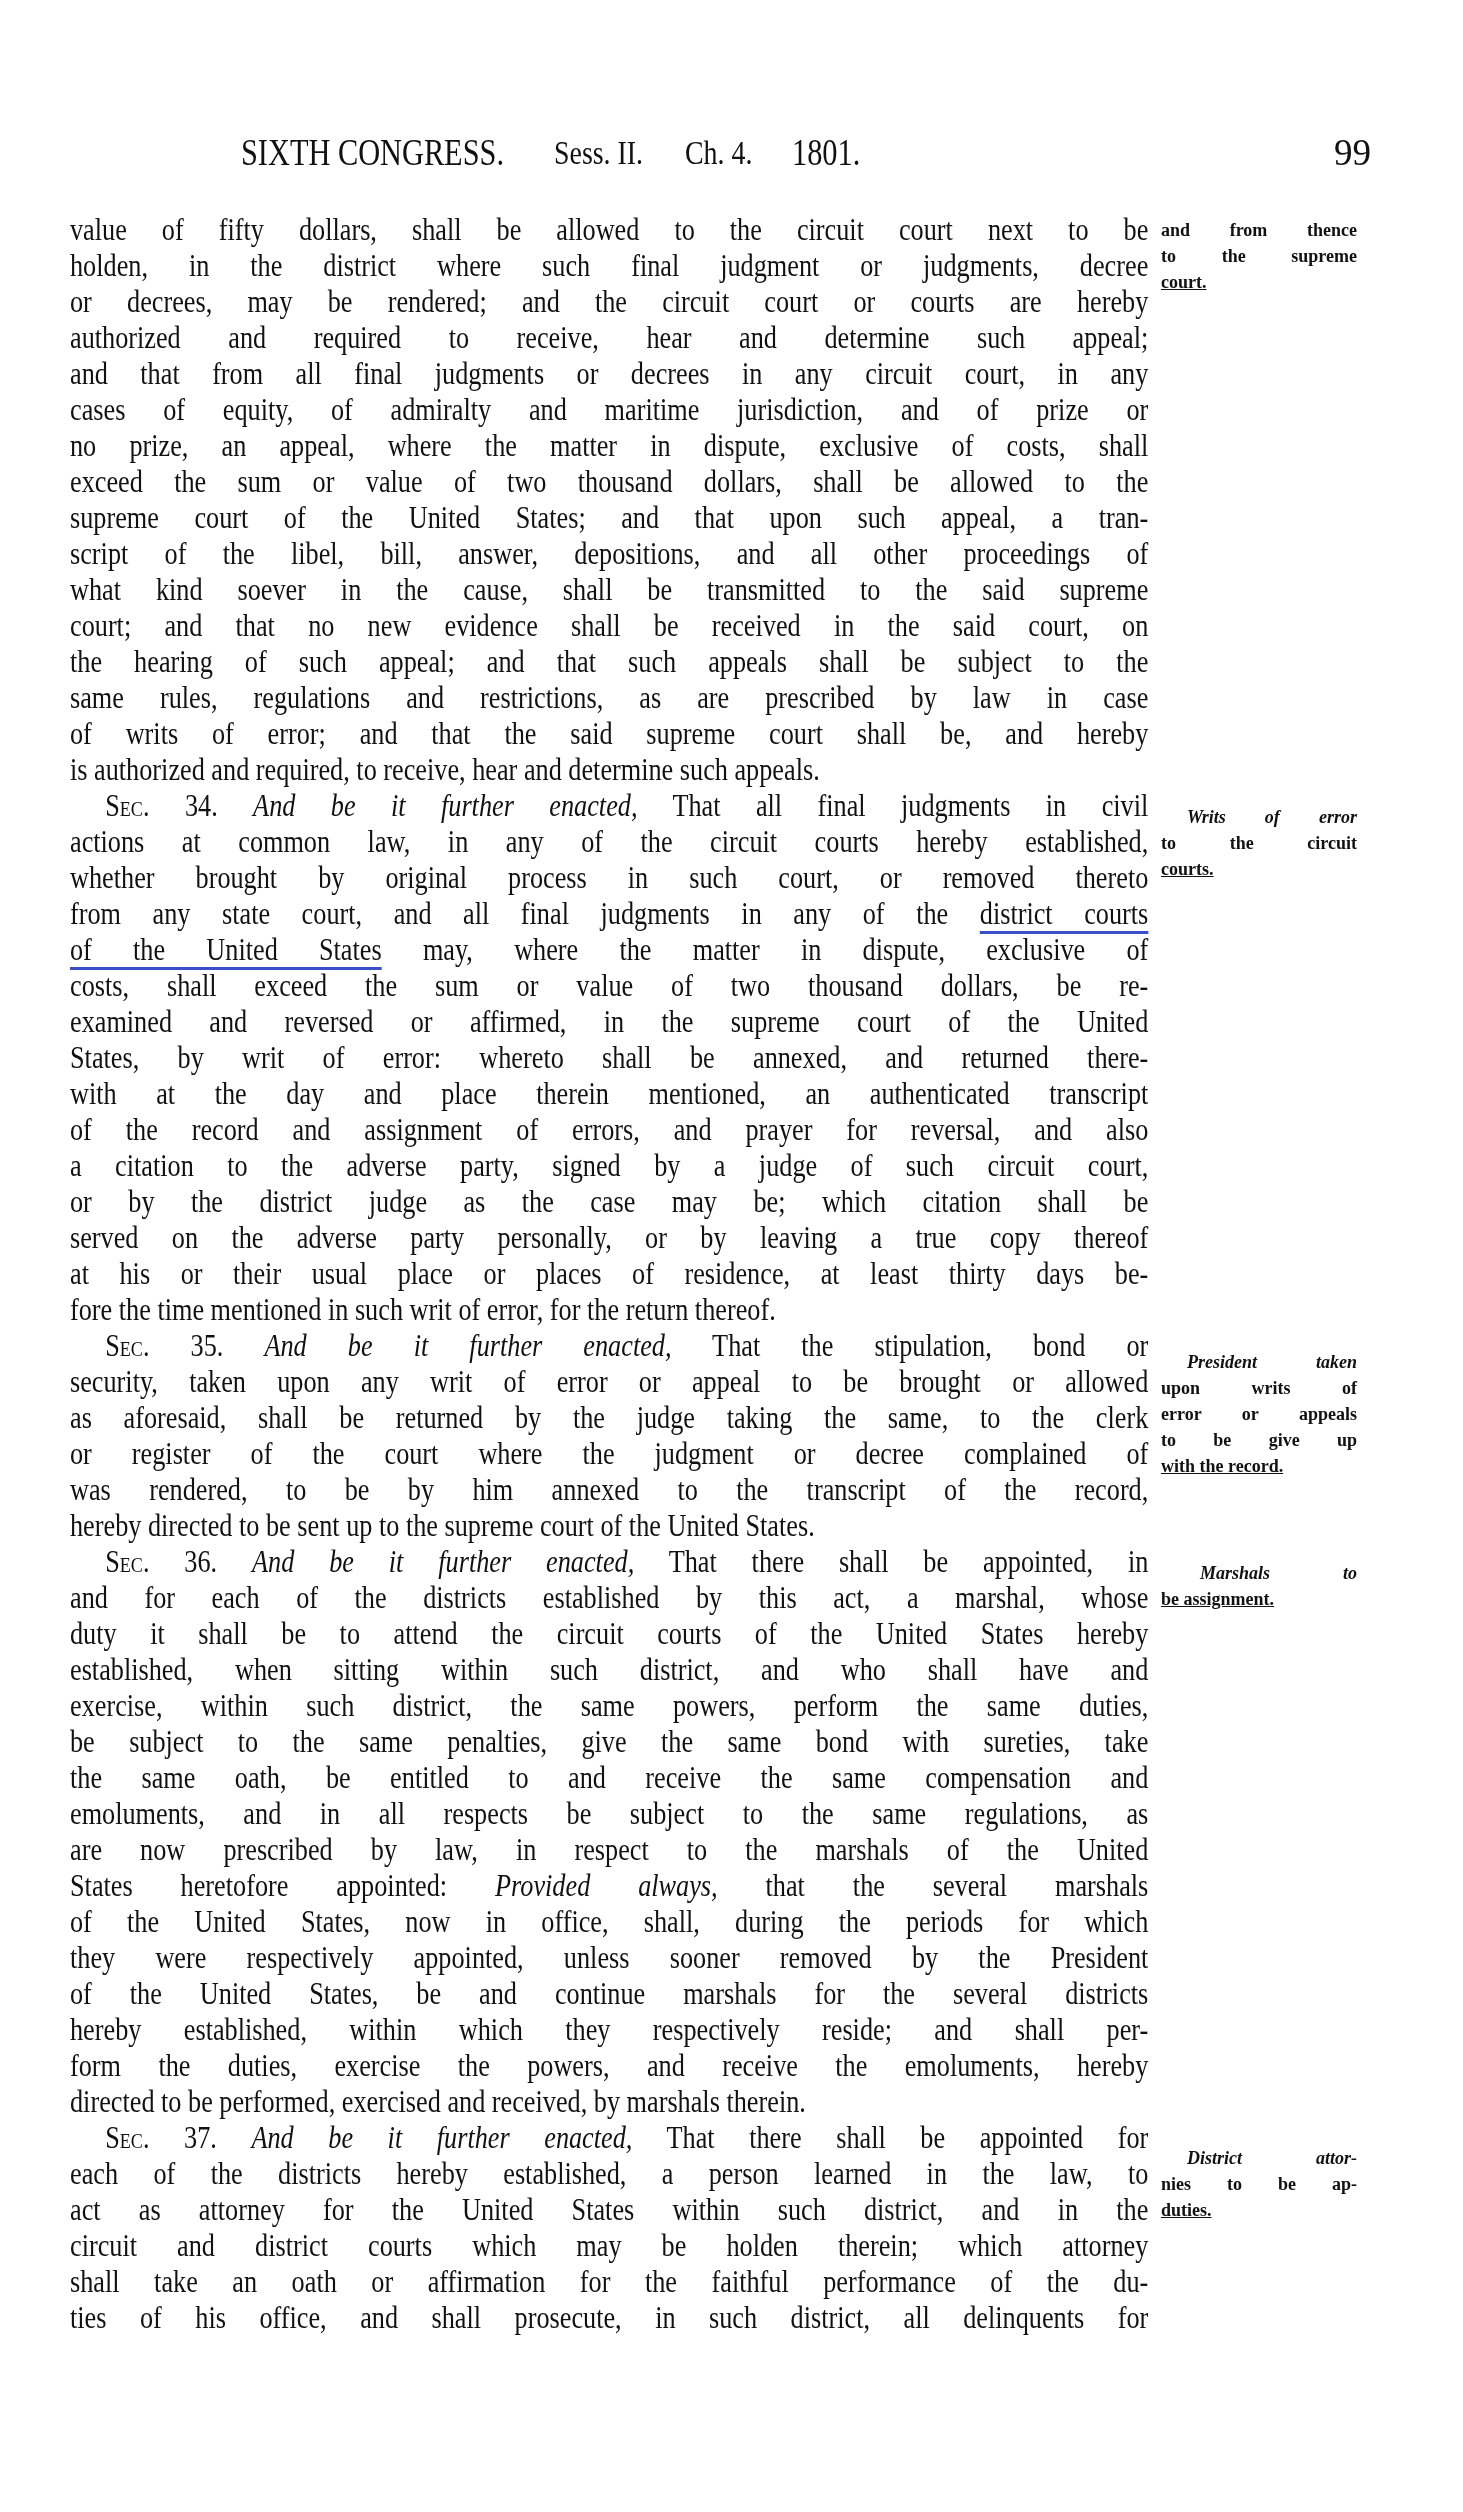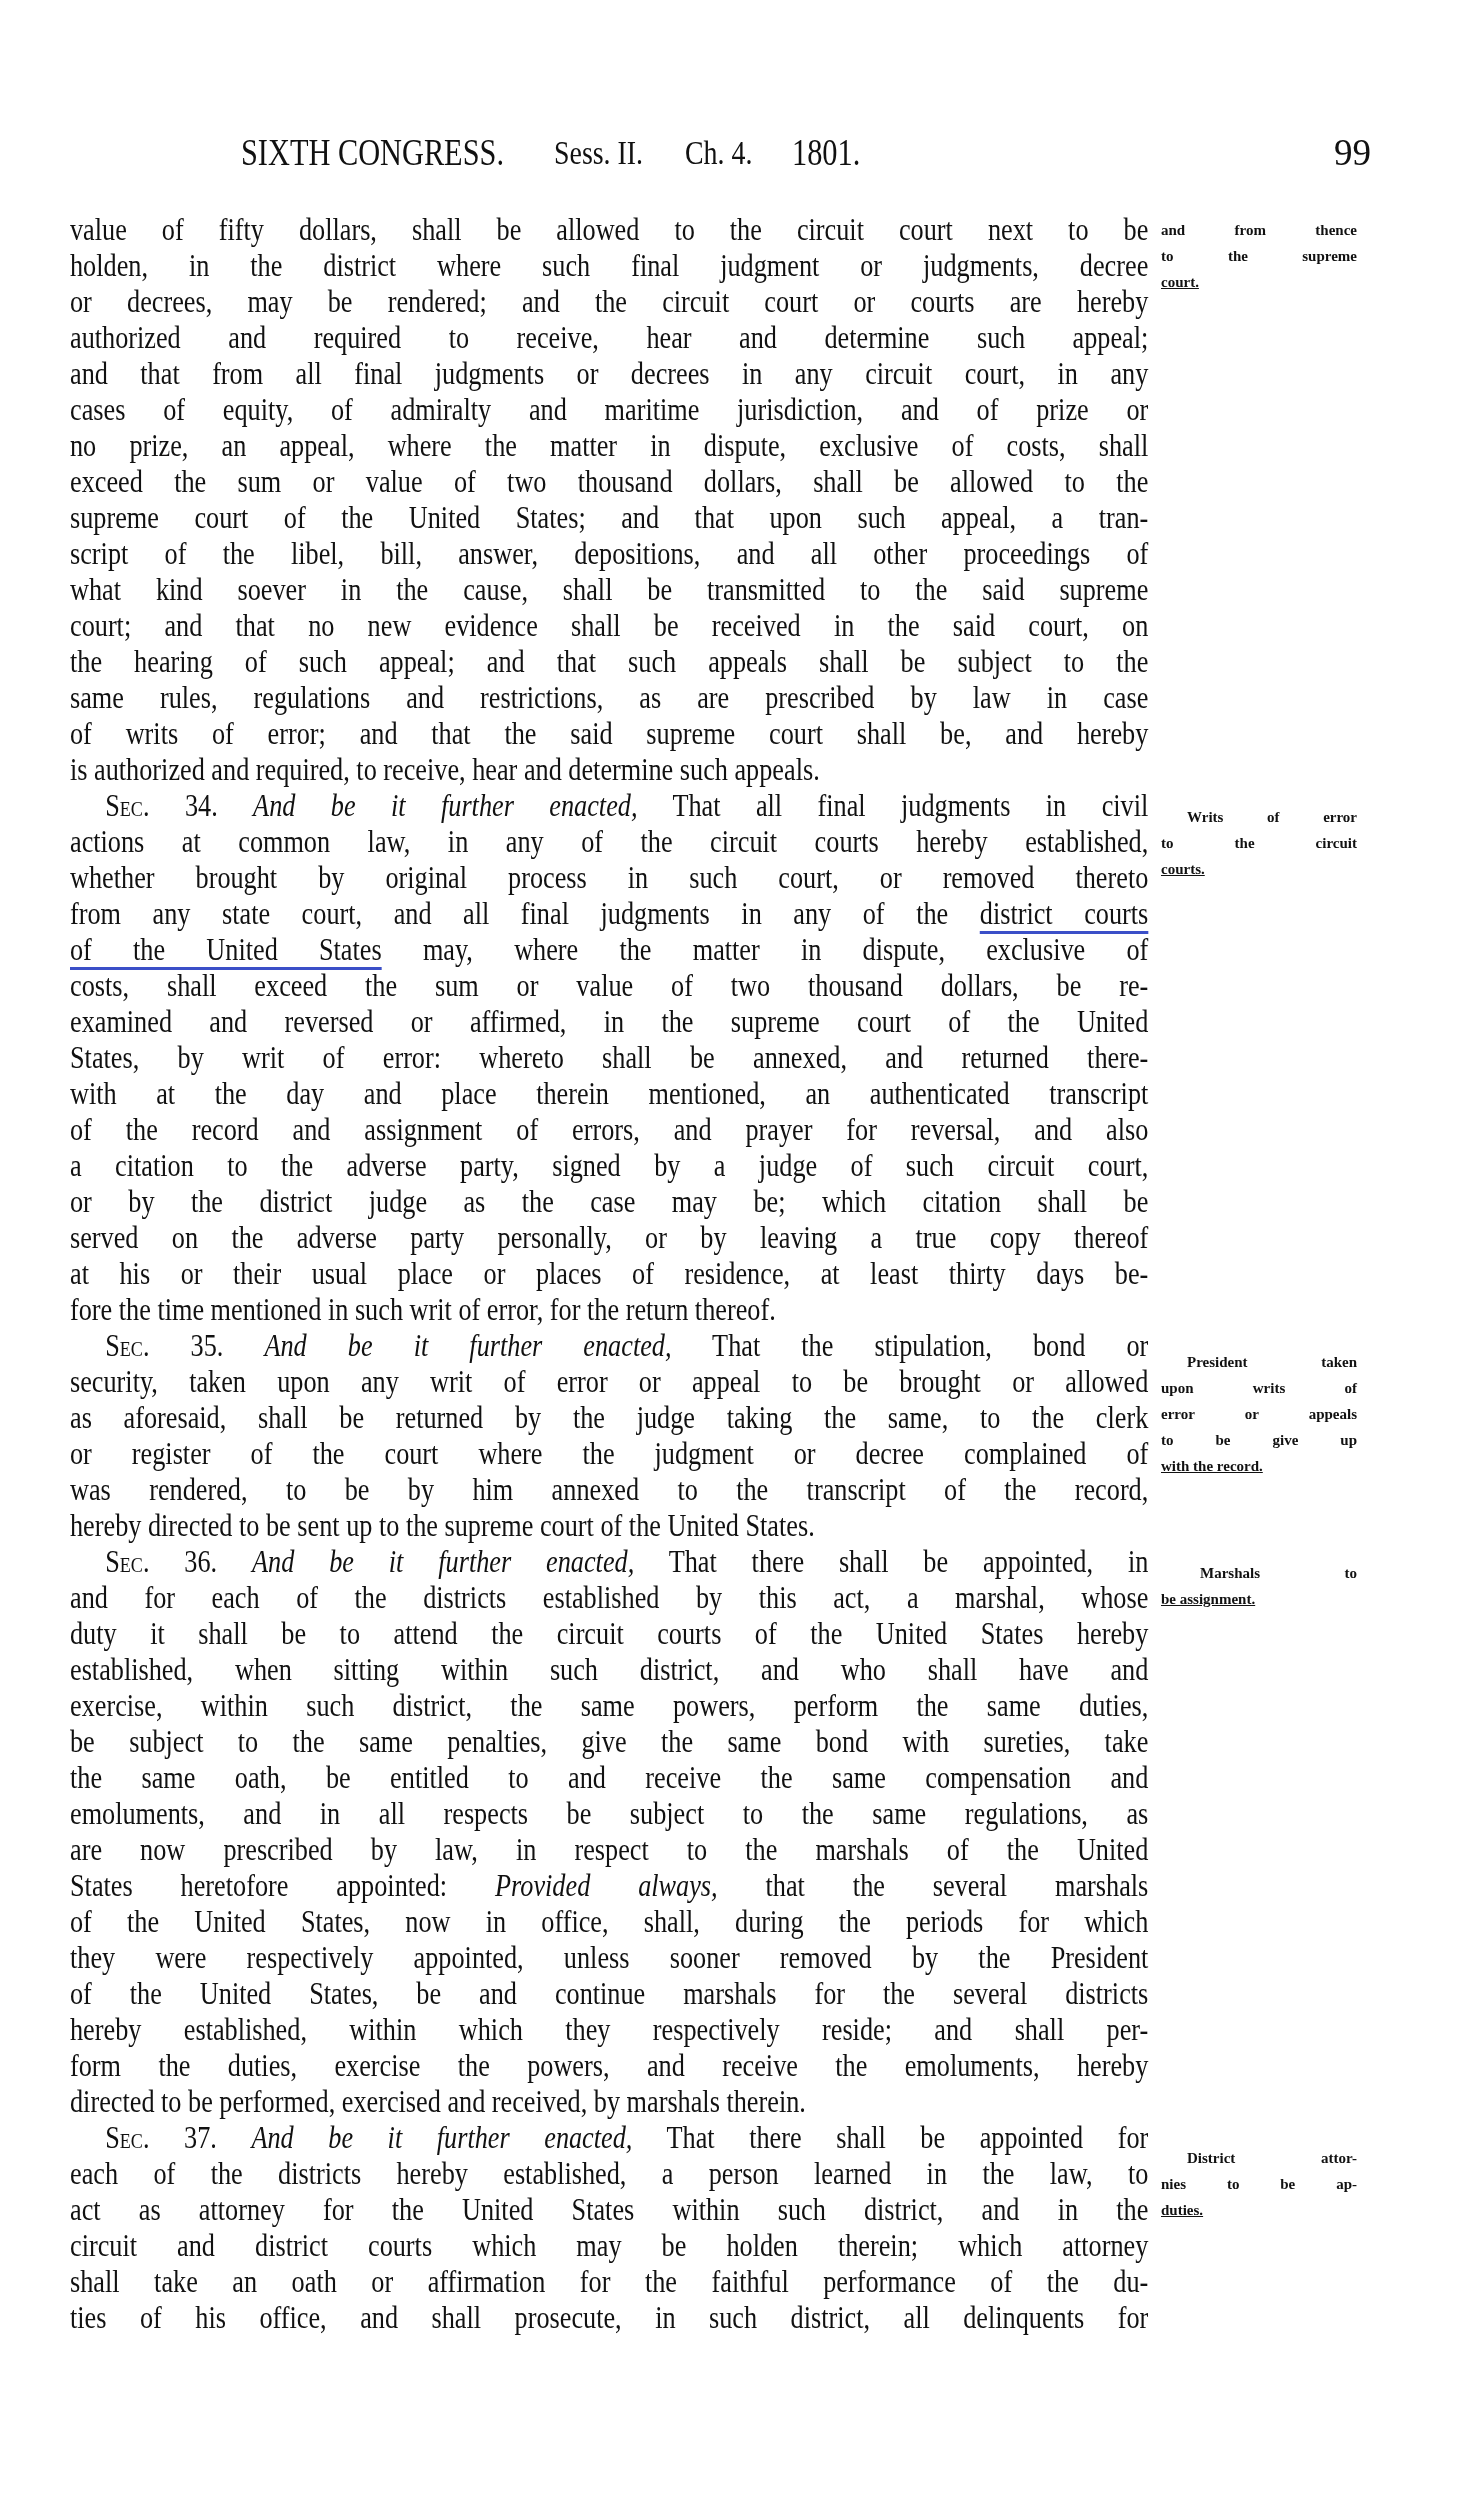--- a/index.html
+++ b/index.html
@@ -18,24 +18,24 @@
     text-align: justify; text-align-last: justify; overflow: visible;
   }
   .line.last { text-align-last: left; }
   .line.indent { padding-left: 43px; width: 1272px; }
   .sec { font-variant: small-caps; }
   .it { font-style: italic; }
   .ul { text-decoration: underline; text-decoration-color: #3b4fc8; text-decoration-thickness: 2.8px; text-underline-offset: 6.5px; }
   .note {
     position: absolute; left: 1161px; width: 196px;
     font-family: "Liberation Serif", "DejaVu Serif", serif; font-weight: bold;
-    font-size: 15px; line-height: 26px;
+    font-size: 18px; line-height: 26px;
   }
   .note .nl { display: block; text-align: justify; text-align-last: justify; white-space: nowrap; }
-  .note .nl.first { padding-left: 26px; }
+  .note .nl.first { padding-left: 26px; font-style: italic; }
   .note .nl.last { text-align-last: left; text-decoration: underline; }
 </style>
 </head>
 <body>
 
 <div class="header">
   <span class="run" style="left:0;">SIXTH CONGRESS.</span>
   <span class="run" style="left:313px; font-size:34px;">Sess. II.</span>
   <span class="run" style="left:444px; font-size:34px;">Ch. 4.</span>
   <span class="run" style="left:551px;">1801.</span>

